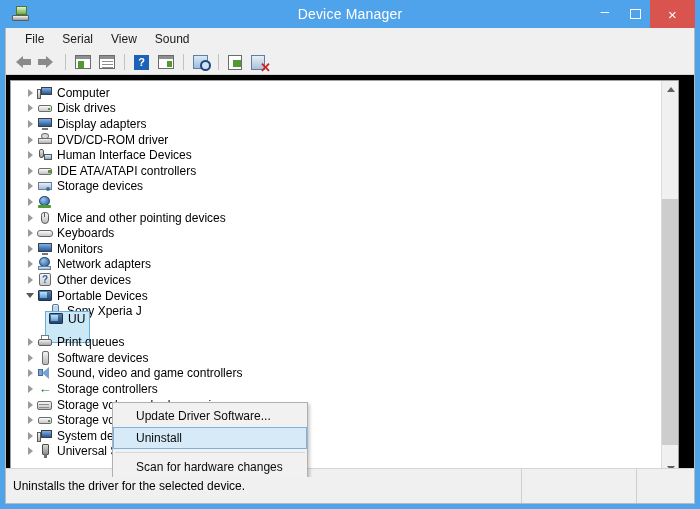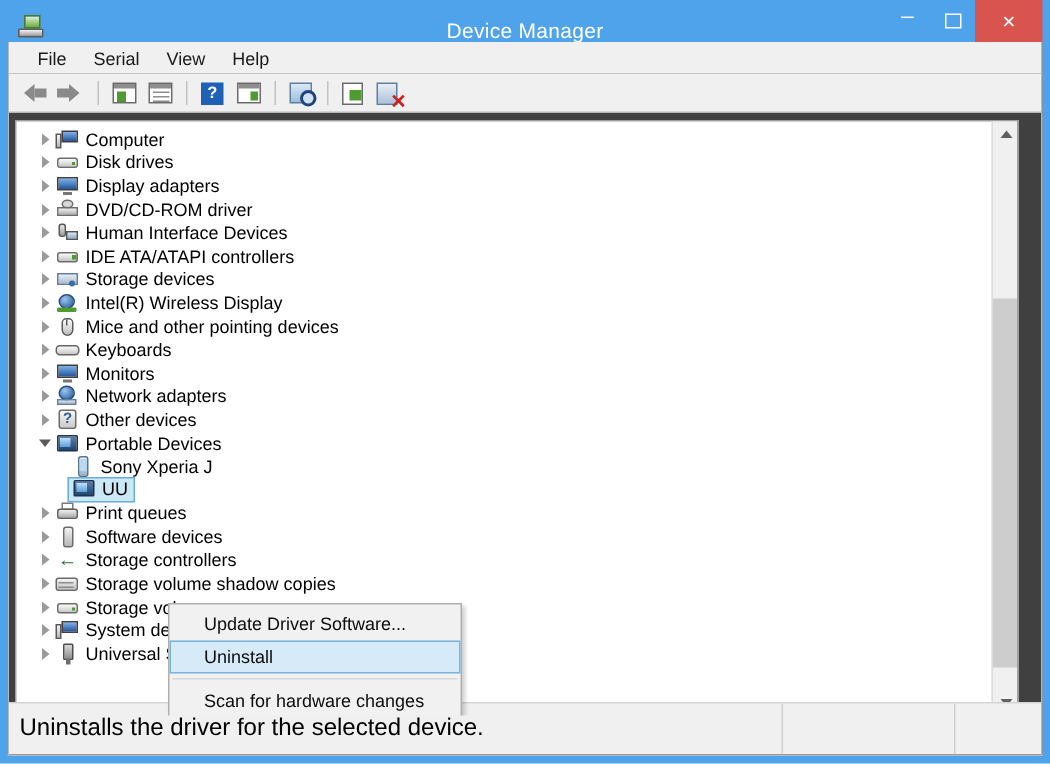--- a/index.html
+++ b/index.html
@@ -16,21 +16,21 @@
     width: 700px; height: 509px;
     background: #4FA3EA;
     padding: 0 5px 5px 5px;
   }
 
   
   #titlebar {
     position: relative;
     height: 28px;
     background: #4FA3EA;
-    display: flex; align-items: flex-end;
+    display: flex; align-items: center;
   }
   #app-icon {
     width: 22px; height: 20px;
     margin-left: 5px;
     position: relative;
     flex: none;
   }
   #app-icon .base {
     position: absolute; left: 2px; bottom: 3px;
     width: 17px; height: 6px;
@@ -63,21 +63,21 @@
   #btn-min .glyph { font-size: 15px; position: relative; top: -4px; }
   #btn-max .box {
     width: 11px; height: 10px; border: 1.6px solid #ffffff;
   }
   #btn-close .glyph { font-size: 15px; }
 
   
   #client {
     position: relative;
     height: 476px;
-    background: #404040;
+    background: #000000;
     border: 1px solid #b9b9b9;
     border-top: none;
     overflow: hidden;
   }
 
   
   #menubar {
     height: 21px;
     background: #F0F0F0;
     display: flex; align-items: center;
@@ -224,21 +224,21 @@
   }
   .row .ico {
     width: 18px; flex: none;
     position: relative; height: 14px;
   }
   .row .lbl { padding-left: 2px; }
   .row.child { padding-left: 36px; }
   .row.selected .selbox {
     background: #cbe8f6;
     border: 1px solid #6aaede;
-    padding: 0px 4px 1px 2px;
+    padding: 0px 4px 16px 2px;
     margin-left: -2px;
   }
 
   
   .g { position: absolute; }
   .monitor .scr2 {
     left: 1px; top: 1px; width: 14px; height: 9px;
     background: linear-gradient(#7fb2e8, #23559c);
     border: 1px solid #3f3f3f;
   }
@@ -441,21 +441,21 @@
   }
 
   
   #statusbar {
     position: absolute;
     left: 0; right: 0; bottom: 0;
     height: 35px;
     background: #F0F0F0;
     border-top: 1px solid #d5d5d5;
     display: flex; align-items: center;
-    font-size: 16px; color: #000000;
+    font-size: 12px; color: #000000;
   }
   #status-text { padding-left: 7px; flex: 1; }
   .status-pane { height: 100%; border-left: 1px solid #cfcfcf; }
   #status-pane-1 { width: 115px; }
   #status-pane-2 { width: 58px; }
 </style>
 </head>
 <body>
 
 <div id="window">
@@ -478,21 +478,21 @@
       </div>
     </div>
   </div>
 
   <div id="client">
 
     <div id="menubar">
       <div class="menu-item">File</div>
       <div class="menu-item">Serial</div>
       <div class="menu-item">View</div>
-      <div class="menu-item">Help</div>
+      <div class="menu-item">Sound</div>
     </div>
 
     <div id="toolbar">
       <div class="tb">
           <i class="arw arw-l"></i>
         </div>
       <div class="tb">
           <i class="arw arw-r"></i>
         </div>
       <div class="tbsep"></div>
@@ -604,21 +604,20 @@
         </div>
 
         <div class="row">
           <span class="twisty">
               <i></i>
             </span>
           <span class="ico wifi">
               <span class="g globe"></span>
               <span class="g base2"></span>
             </span>
-          <span class="lbl">Intel(R) Wireless Display</span>
         </div>
 
         <div class="row">
           <span class="twisty">
               <i></i>
             </span>
           <span class="ico mouse">
               <span class="g body"></span>
               <span class="g btn2"></span>
             </span>
@@ -711,20 +710,30 @@
         <div class="row">
           <span class="twisty">
               <i></i>
             </span>
           <span class="ico software">
               <span class="g body"></span>
             </span>
           <span class="lbl">Software devices</span>
         </div>
 
+        <div class="row">
+          <span class="twisty">
+              <i></i>
+            </span>
+          <span class="ico sound">
+              <span class="g spk"></span>
+              <span class="g cone"></span>
+            </span>
+          <span class="lbl">Sound, video and game controllers</span>
+        </div>
 
         <div class="row">
           <span class="twisty">
               <i></i>
             </span>
           <span class="ico stctrl">
               <span class="g c">←</span>
             </span>
           <span class="lbl">Storage controllers</span>
         </div>

